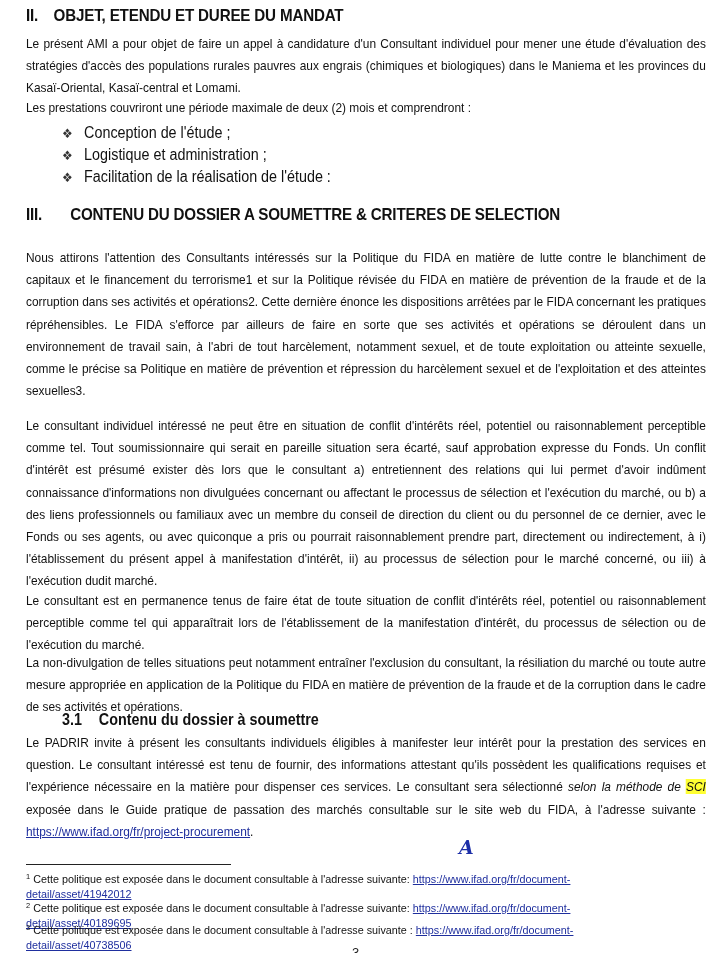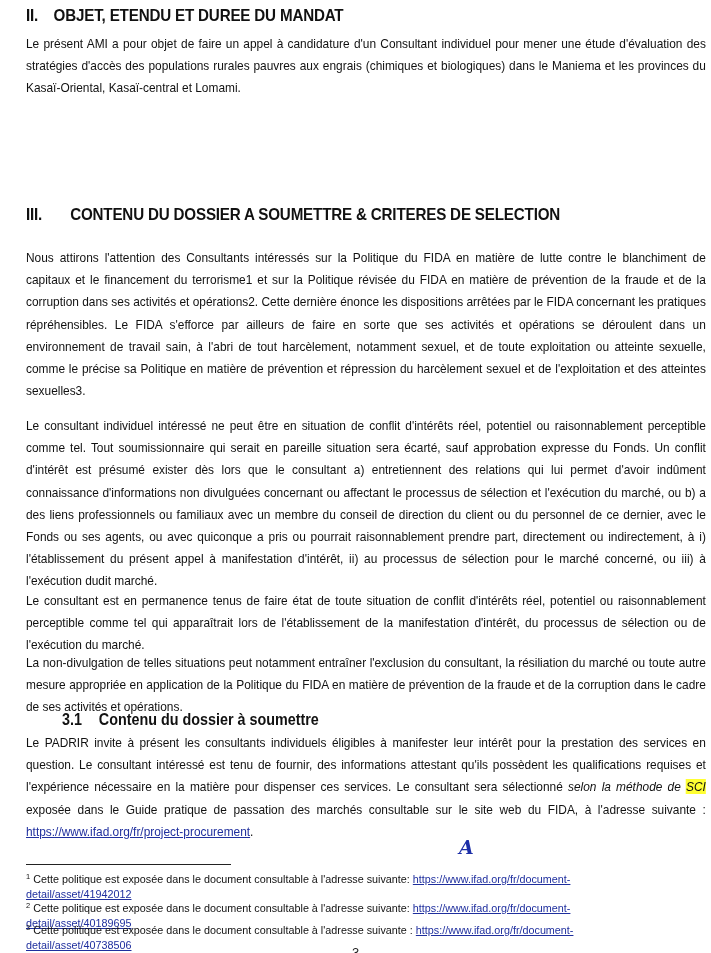--- a/index.html
+++ b/index.html
@@ -46,21 +46,29 @@
 <div class="page">
 
   <div class="h2" style="top:6px">
     <span class="num">II.</span><span>OBJET, ETENDU ET DUREE DU MANDAT</span>
   </div>
 
   <div class="p" style="top:33px">
     <span class="inner">Le présent AMI a pour objet de faire un appel à candidature d'un Consultant individuel pour mener une étude d'évaluation des stratégies d'accès des populations rurales pauvres aux engrais (chimiques et biologiques) dans le Maniema et les provinces du Kasaï-Oriental, Kasaï-central et Lomami.</span>
   </div>
 
+  <div class="p" style="top:97px">
+    <span class="inner">Les prestations couvriront une période maximale de deux (2) mois et comprendront :</span>
+  </div>
 
+  <div class="bullets">
+    <div class="bullet"><span class="glyph">❖</span><span>Conception de l'étude ;</span></div>
+    <div class="bullet"><span class="glyph">❖</span><span>Logistique et administration ;</span></div>
+    <div class="bullet"><span class="glyph">❖</span><span>Facilitation de la réalisation de l'étude :</span></div>
+  </div>
 
   <div class="h2 iii" style="top:205px">
     <span class="num">III.</span><span>CONTENU DU DOSSIER A SOUMETTRE &amp; CRITERES DE SELECTION</span>
   </div>
 
   <div class="p" style="top:247px">
     <span class="inner">Nous attirons l'attention des Consultants intéressés sur la Politique du FIDA en matière de lutte contre le blanchiment de capitaux et le financement du terrorisme1 et sur la Politique révisée du FIDA en matière de prévention de la fraude et de la corruption dans ses activités et opérations2. Cette dernière énonce les dispositions arrêtées par le FIDA concernant les pratiques répréhensibles. Le FIDA s'efforce par ailleurs de faire en sorte que ses activités et opérations se déroulent dans un environnement de travail sain, à l'abri de tout harcèlement, notamment sexuel, et de toute exploitation ou atteinte sexuelle, comme le précise sa Politique en matière de prévention et répression du harcèlement sexuel et de l'exploitation et des atteintes sexuelles3.</span>
   </div>
 
   <div class="p" style="top:415px">

